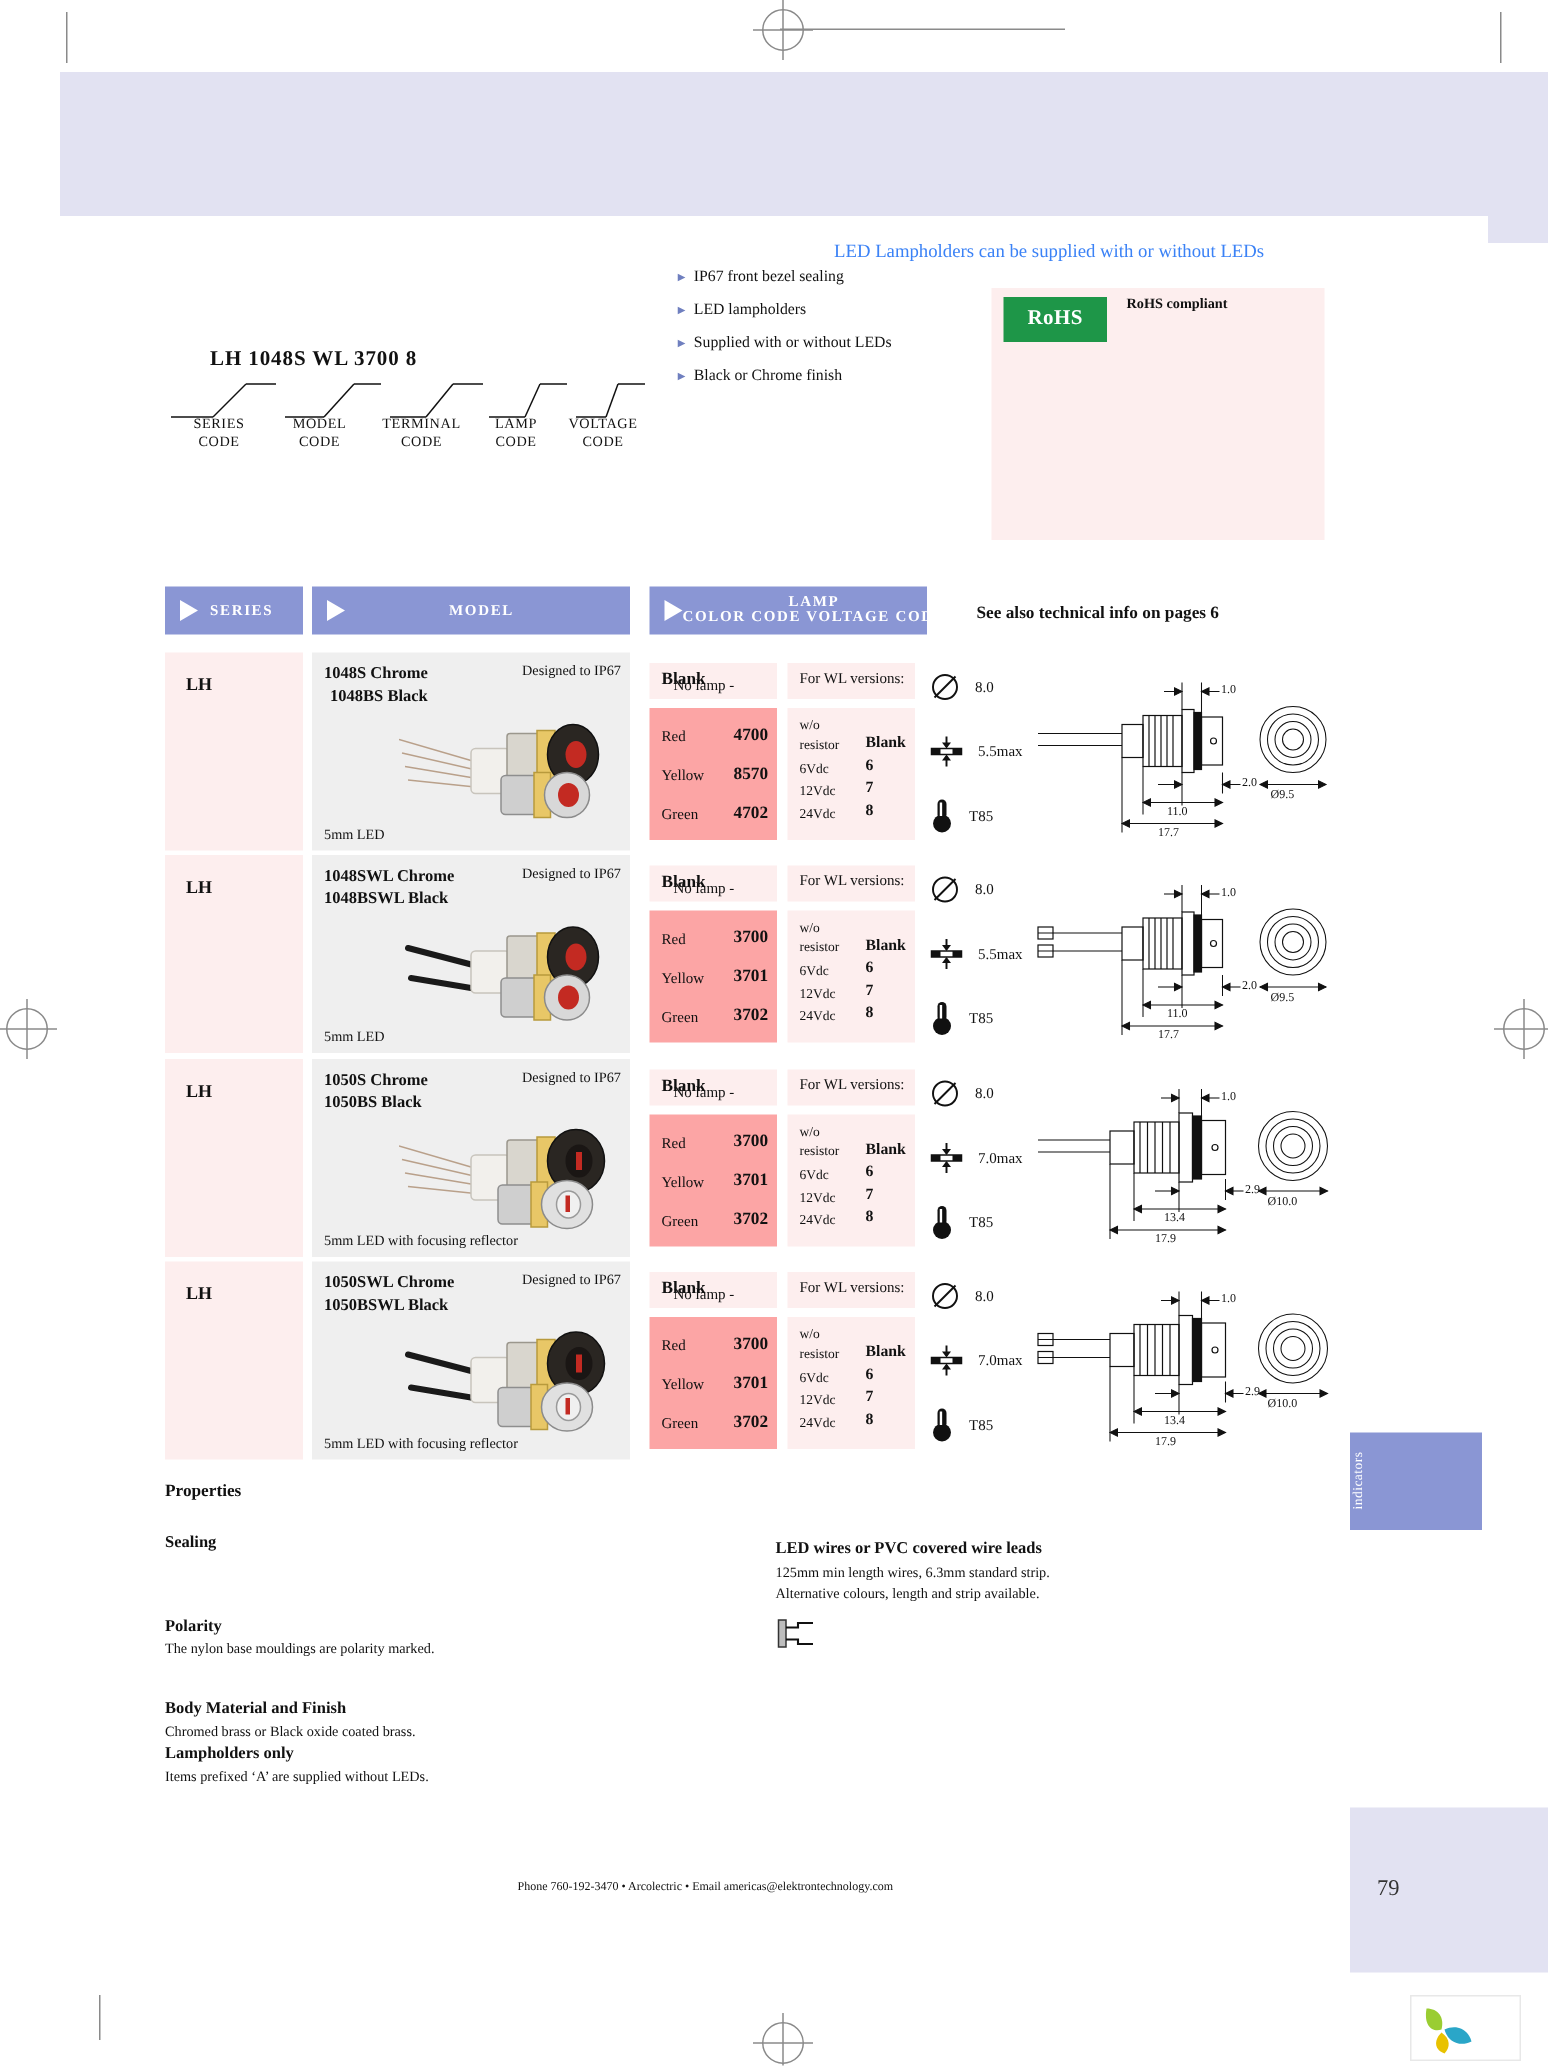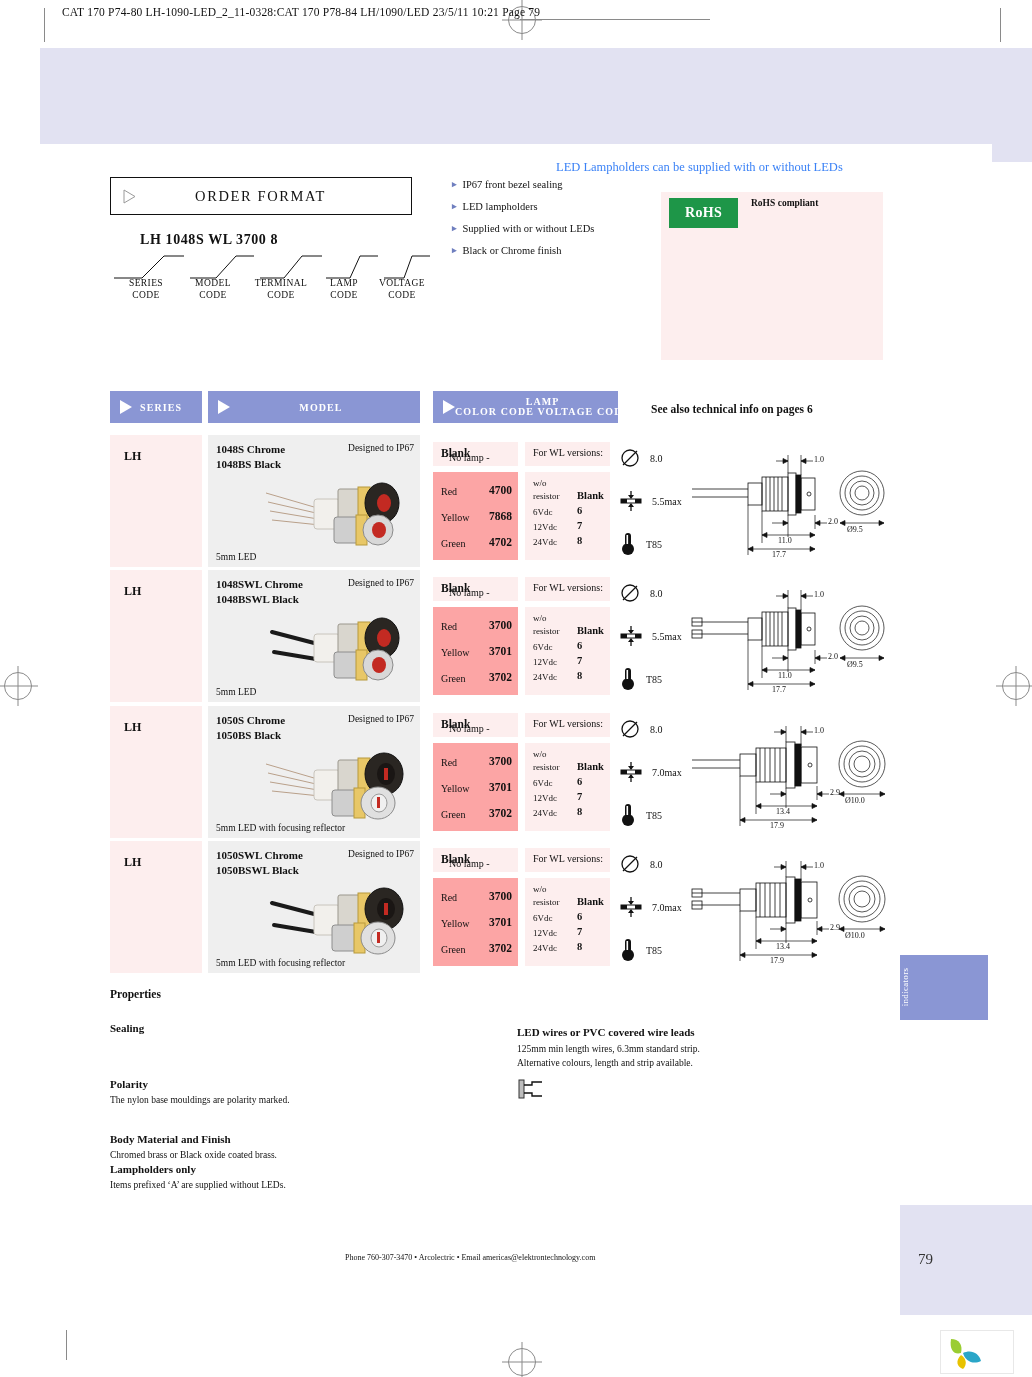--- a/index.html
+++ b/index.html
@@ -187,34 +187,25 @@
 
   <div class="crop-line" style="left:44px;top:8px;width:1px;height:34px;"></div>
   <div class="crop-line" style="left:1000px;top:8px;width:1px;height:34px;"></div>
   <div class="crop-line" style="left:520px;top:19px;width:190px;height:1px;"></div>
   <div class="reg" style="left:508px;top:6px;"></div>
   <div class="reg" style="left:4px;top:672px;"></div>
   <div class="reg" style="left:1002px;top:672px;"></div>
   <div class="reg" style="left:508px;top:1348px;"></div>
   <div class="crop-line" style="left:66px;top:1330px;width:1px;height:30px;"></div>
 
-  <div class="prepress">CAT 170 P74-80 LH-1090-LED_2_11-0328:CAT 170 P78-84 LH/1090/LED   23/5/11  10:21  Page 79</div>
 
   <div class="title-band">
       <div class="notch"></div>
     </div>
 
-  <div class="order-box">
-    <div class="tri-outline">
-      <svg width="13" height="15" viewBox="0 0 13 15">
-          <polygon points="1,1 12,7.5 1,14" fill="none" stroke="#9a9a9a" stroke-width="1"></polygon>
-        </svg>
-    </div>
-    <div class="order-label">ORDER FORMAT</div>
-  </div>
   <div class="order-code">LH 1048S WL 3700 8</div>
 
   <div class="legend">
     <svg width="320" height="40" viewBox="0 0 320 40">
       <g stroke="#111" stroke-width="1" fill="none">
         <line x1="2" y1="26" x2="30" y2="26"></line>
           <line x1="30" y1="26" x2="52" y2="4"></line>
           <line x1="52" y1="4" x2="72" y2="4"></line>
         <line x1="78" y1="26" x2="104" y2="26"></line>
           <line x1="104" y1="26" x2="124" y2="4"></line>
@@ -292,21 +283,21 @@
     <div class="tri-w"></div>
     <div class="htxt" style="line-height:10px;">
       <span>LAMP</span><br>
       <span>COLOR CODE VOLTAGE CODE</span>
     </div>
   </div>
 
   <div class="row-series" style="top:435px;height:132px;">
     <span>LH</span>
   </div>
-  <div class="row-model" style="top:435px;height:132px;">
+  <div class="row-model" style="top:435px;height:132px;text-align:right;">
     <div class="model-name">
       <span>1048S Chrome</span><br>
       <span>1048BS Black</span>
     </div>
     <div class="model-ip">Designed to IP67</div>
     <div class="model-foot">5mm LED</div>
     <div class="prod-art">
       <svg width="150" height="78" viewBox="0 0 150 78">
         <g stroke="#b9a08a" stroke-width="1" fill="none">
           <line x1="0" y1="16" x2="48" y2="30"></line>
@@ -329,21 +320,21 @@
   <div class="lamp-top" style="left:433px;top:442px;width:85px;">
     <span><span>No lamp -</span> <b>Blank</b></span>
   </div>
   <div class="lamp-top" style="left:525px;top:442px;width:85px;">
     <span>For WL versions:</span>
   </div>
   <div class="lamp-body" style="left:433px;top:472px;width:85px;height:88px;">
     <div class="colorcode" style="top:14px;">Red</div>
     <div class="codenum" style="top:12px;">4700</div>
     <div class="colorcode" style="top:40px;">Yellow</div>
-    <div class="codenum" style="top:38px;">7868</div>
+    <div class="codenum" style="top:38px;">8570</div>
     <div class="colorcode" style="top:66px;">Green</div>
     <div class="codenum" style="top:64px;">4702</div>
   </div>
   <div class="volt-body" style="left:525px;top:472px;width:85px;height:88px;">
     <div class="vlabel" style="left:8px;top:6px;">w/o</div>
     <div class="vlabel" style="left:8px;top:19px;">resistor</div>
     <div class="vcode" style="left:52px;top:18px;">Blank</div>
     <div class="vlabel" style="left:8px;top:35px;">6Vdc</div>
     <div class="vcode" style="left:52px;top:33px;">6</div>
     <div class="vlabel" style="left:8px;top:50px;">12Vdc</div>
@@ -874,21 +865,21 @@
           <path d="M6 15 H14 V18 H24"></path>
       </g>
     </svg>
   </div>
 
   <div class="side-tab">
     <span>indicators</span>
   </div>
 
   <div class="pagenum-bg"></div>
-  <div class="footer">Phone 760-307-3470 • Arcolectric • Email americas@elektrontechnology.com</div>
+  <div class="footer">Phone 760-192-3470 • Arcolectric • Email americas@elektrontechnology.com</div>
   <div class="pagenum">79</div>
 
   <div class="watermark">
     <svg width="70" height="40" viewBox="0 0 70 40">
       <path d="M10 8 C18 8 22 14 20 22 C14 24 8 20 10 8 Z" fill="#9acd32"></path>
       <path d="M22 22 C30 18 38 22 40 30 C32 34 24 30 22 22 Z" fill="#2aa6c8"></path>
       <path d="M20 24 C14 30 16 36 22 38 C26 34 26 28 20 24 Z" fill="#e8c200"></path>
     </svg>
   </div>
 

